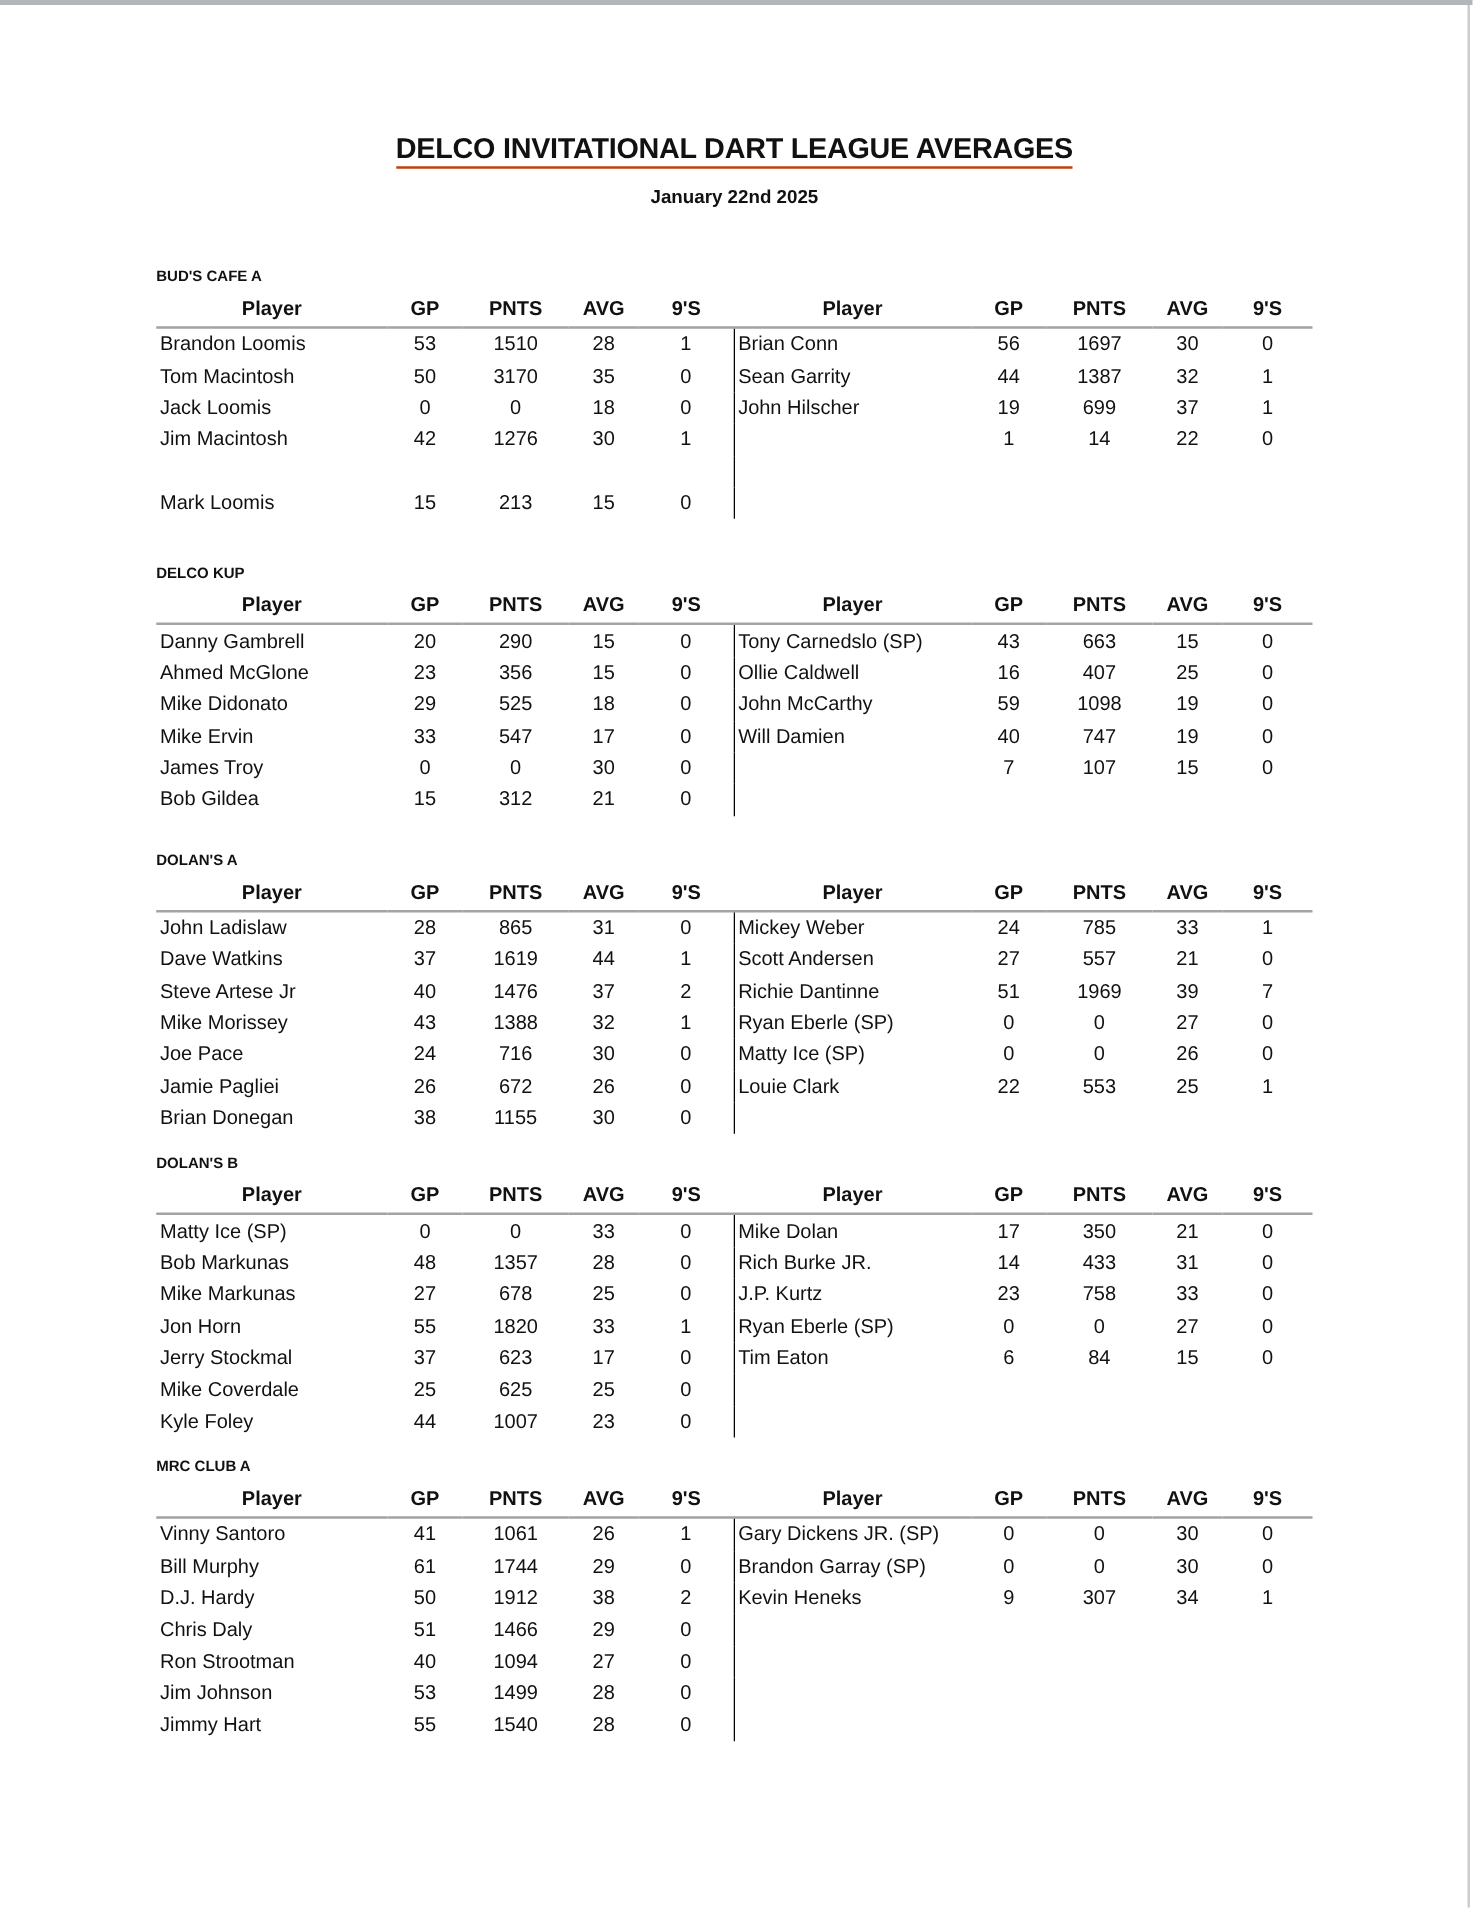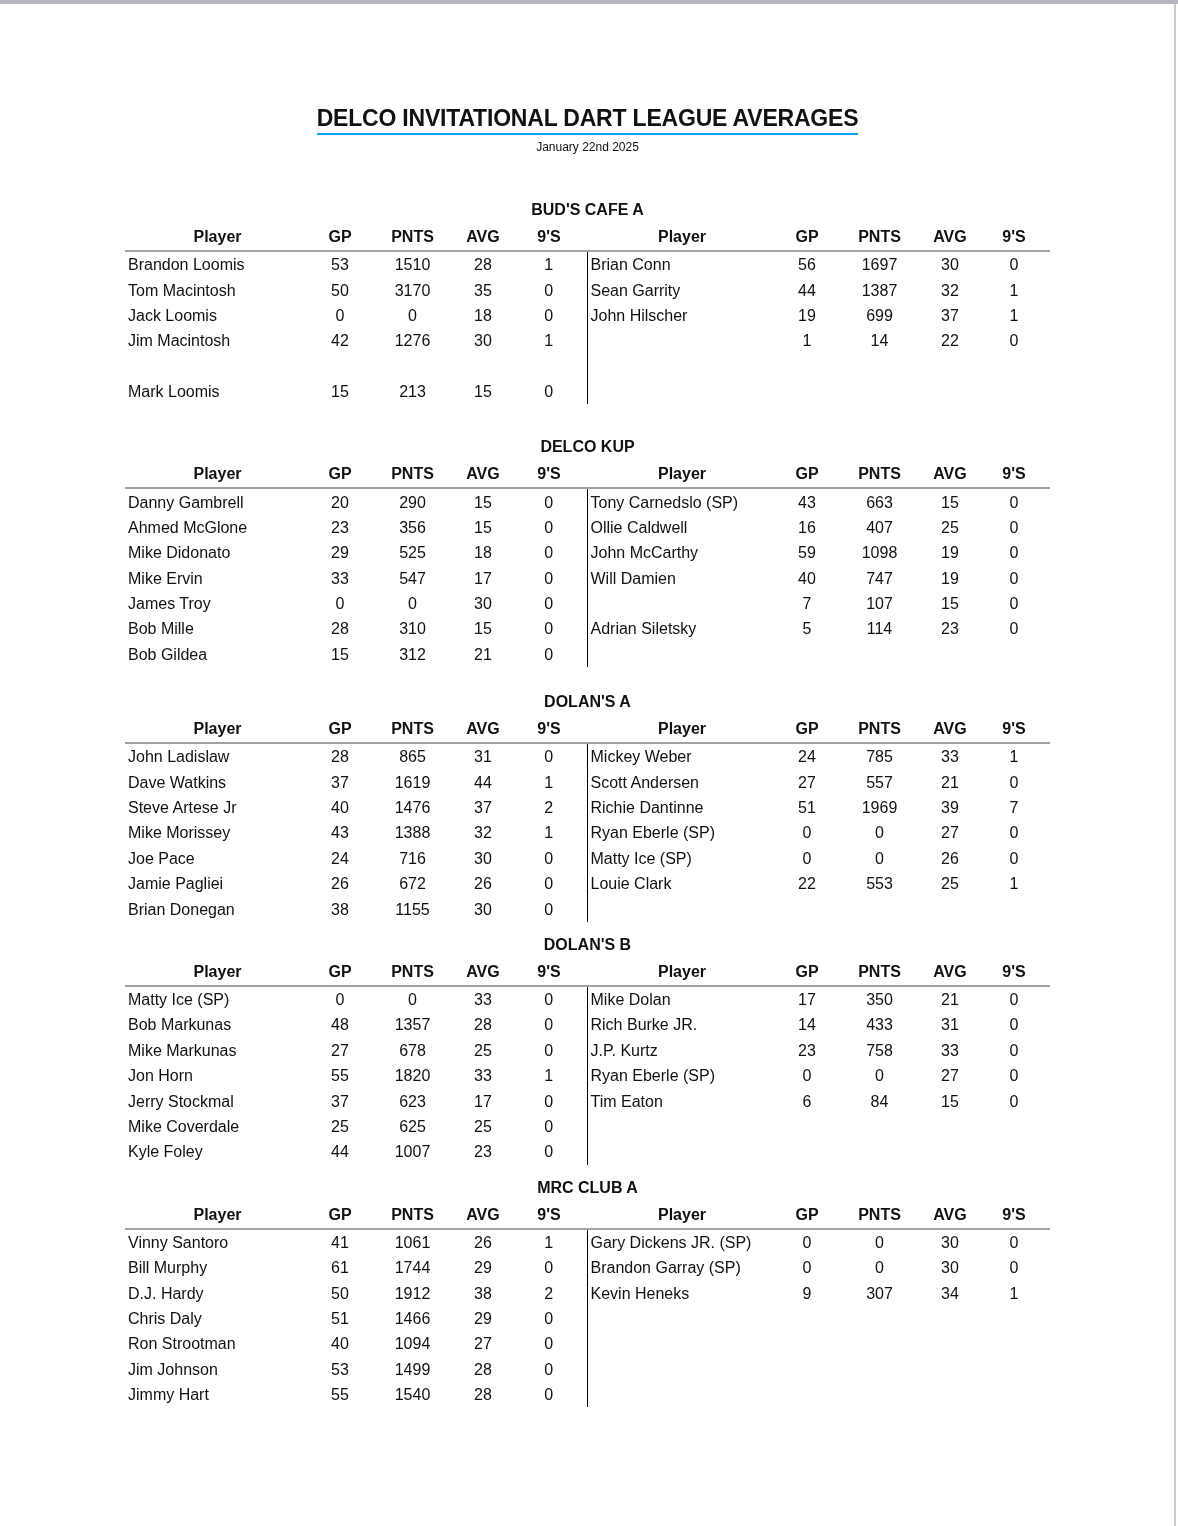--- a/index.html
+++ b/index.html
@@ -39,35 +39,34 @@
   .title-block {
     margin-top: 104px;
     text-align: center;
   }
   .main-title {
     display: inline-block;
     font-size: 23px;
     font-weight: bold;
     line-height: 28px;
     letter-spacing: -0.2px;
-    border-bottom: 2px solid #0ea5e9;
+    border-bottom: 2px solid #c2410c;
     padding-bottom: 1px;
   }
   .doc-date {
-    margin-top: 2px;
+    margin-top: 13px;
     text-align: center;
-    font-size: 12px;
-    font-weight: normal;
+    font-size: 15px;
+    font-weight: bold;
     line-height: 20px;
   }
   section.team { width: 100%; }
   .team-title {
     margin: 0;
-    text-align: center;
-    font-size: 16px;
+    font-size: 12px;
     font-weight: bold;
     line-height: 26px;
   }
   .m1 { margin-top: 40px; }
   .m2 { margin-top: 30px; }
   .m3 { margin-top: 22px; }
   .m4 { margin-top: 10px; }
   table.avg-table {
     width: 925px;
     border-collapse: collapse;
@@ -309,32 +308,20 @@
             <td class="num">0</td>
             <td class="num">30</td>
             <td class="num">0</td>
             <td class="player div-left"></td>
             <td class="num">7</td>
             <td class="num">107</td>
             <td class="num">15</td>
             <td class="num">0</td>
           </tr>
           <tr>
-            <td class="player">Bob Mille</td>
-            <td class="num">28</td>
-            <td class="num">310</td>
-            <td class="num">15</td>
-            <td class="num">0</td>
-            <td class="player div-left">Adrian Siletsky</td>
-            <td class="num">5</td>
-            <td class="num">114</td>
-            <td class="num">23</td>
-            <td class="num">0</td>
-          </tr>
-          <tr>
             <td class="player">Bob Gildea</td>
             <td class="num">15</td>
             <td class="num">312</td>
             <td class="num">21</td>
             <td class="num">0</td>
             <td class="player div-left"></td>
             <td class="num"></td>
             <td class="num"></td>
             <td class="num"></td>
             <td class="num"></td>

